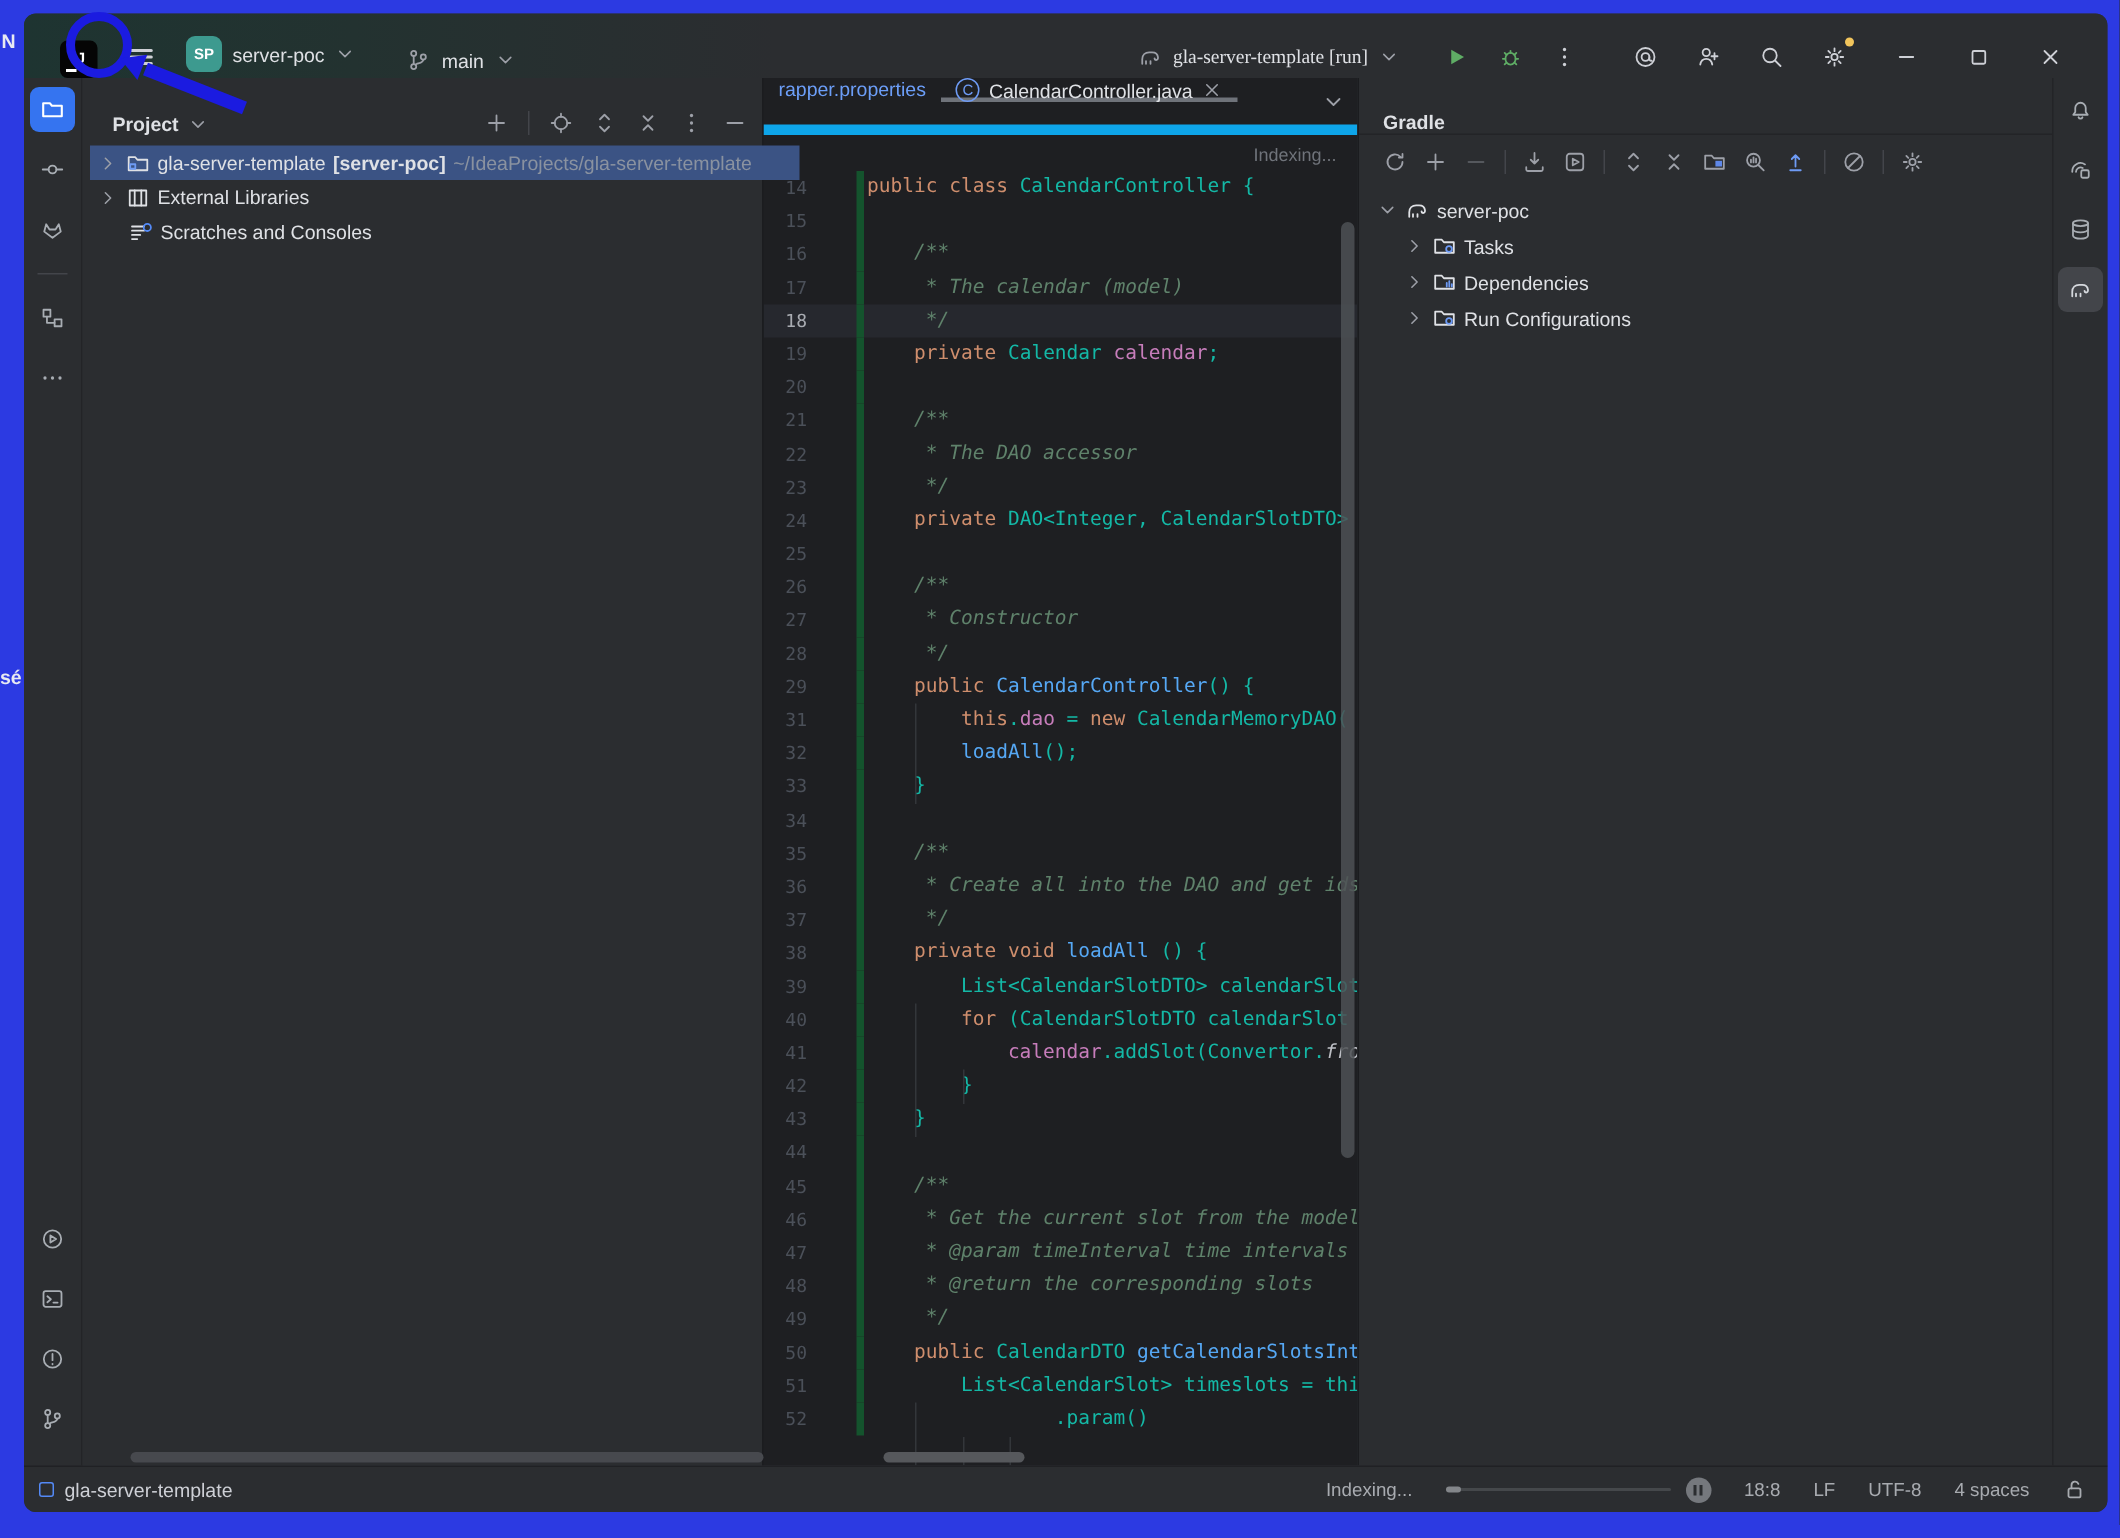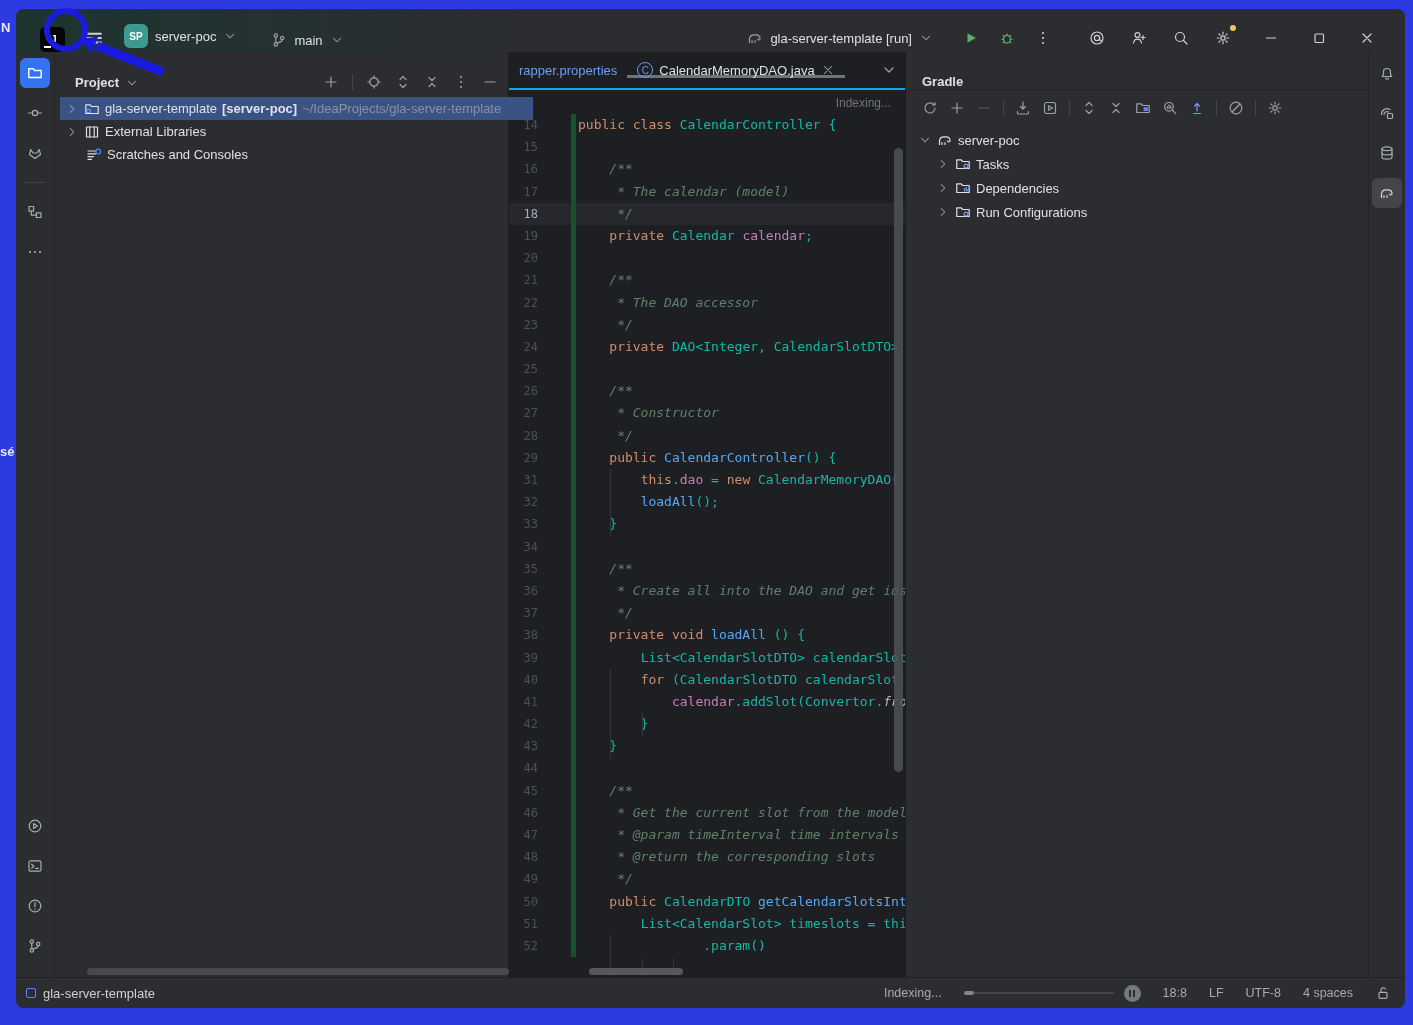--- a/index.html
+++ b/index.html
@@ -24,21 +24,21 @@
     color:#CED0D6;border-radius:4px;cursor:pointer;flex:none;}
   .tb-text{color:var(--uitext);font-size:13px;}
   .proj-widget,.branch-widget,.run-widget{display:flex;align-items:center;gap:7px;
     padding:4px 6px;border-radius:5px;cursor:pointer;color:var(--uitext);}
   .proj-widget{margin-left:10px;}
   .branch-widget{margin-left:22px;color:#CED0D6;}
   .avatar{width:24px;height:24px;border-radius:6px;background:#3D9A8F;color:#fff;
     font-size:10px;font-weight:bold;display:flex;align-items:center;justify-content:center;}
   .chev{display:flex;color:#9DA0A8;}
   .tb-spacer{flex:1;}
-  .run-widget{margin-right:10px;}
+  .run-widget{margin-right:10px;font-family:Liberation Serif, serif;}
   #tb-runctl{display:flex;align-items:center;gap:8px;}
   #tb-actions{display:flex;align-items:center;gap:14px;margin:0 20px 0 26px;}
   #tb-winbtns{display:flex;align-items:center;gap:20px;}
   .badge-wrap{position:relative;}
   .badge-wrap::after{content:"";position:absolute;top:1px;right:1px;width:6px;height:6px;
     border-radius:50%;background:var(--dot);}
   
   .main{position:absolute;top:43px;left:0;right:0;bottom:31px;display:flex;}
   .stripe{width:39px;background:var(--panel);display:flex;flex-direction:column;align-items:center;
     padding:6px 0;flex:none;}
@@ -64,21 +64,21 @@
   .trow .ic{flex:none;}
   .trow.sel{background:var(--sel);width:473px;overflow:hidden;}
   .t-ind{width:16px;flex:none;}
   .tname{color:var(--uitext);}
   .ttag{color:var(--uitext);font-weight:bold;}
   .tpath{color:#8A92A0;}
   .p-hscroll{position:absolute;left:32px;bottom:2px;width:422px;height:7px;border-radius:4px;background:#47494E;}
   
   .editor{width:397px;background:var(--editorbg);position:relative;flex:none;
     border-left:1px solid var(--border);display:flex;flex-direction:column;overflow:hidden;}
-  .tabs{height:38px;display:flex;align-items:center;border-bottom:2px solid #0ea5e9;flex:none;}
+  .tabs{height:38px;display:flex;align-items:flex-start;border-bottom:7px solid #0ea5e9;flex:none;}
   .tab{display:flex;align-items:center;gap:6px;padding:0 10px;font-size:13px;cursor:pointer;}
   .tab .lbl{color:var(--uitext);}
   .tab.mod .lbl{color:#6C9EF8;}
   .tab.active{box-shadow:inset 0 -3px 0 0 #6F737A;}
   .tab-close{color:#9DA0A8;display:flex;}
   .class-badge{width:16px;height:16px;border-radius:50%;border:1px solid #6E9BF5;color:#6E9BF5;
     font-size:10px;display:flex;align-items:center;justify-content:center;flex:none;}
   .tabs-chev{margin-left:auto;align-self:center;margin-right:8px;color:#9DA0A8;display:flex;cursor:pointer;}
   .indexing-lbl{position:absolute;top:44px;right:14px;color:#6F737A;font-size:12px;z-index:3;}
   #code-lines{position:relative;flex:1;padding-top:24px;overflow:hidden;}
@@ -400,21 +400,21 @@
       <div class="p-hscroll"></div>
     </div>
 
     <div class="editor">
       <div class="tabs" id="tabs">
           <div class="tab  mod">
        <span class="lbl">rapper.properties</span>
      </div>
           <div class="tab active ">
        <span class="class-badge">C</span>
-            <span class="lbl">CalendarMemoryDAO.java</span>
+            <span class="lbl">CalendarController.java</span>
             <span class="tab-close">
               <svg viewBox="0 0 16 16" class="ic sm">
                 <path d="M4 4l8 8M12 4l-8 8"></path>
               </svg>
             </span>
      </div>
           <span class="tabs-chev">
             <svg viewBox="0 0 16 16" class="ic ">
               <path d="M4 6l4 4 4-4"></path>
             </svg>

